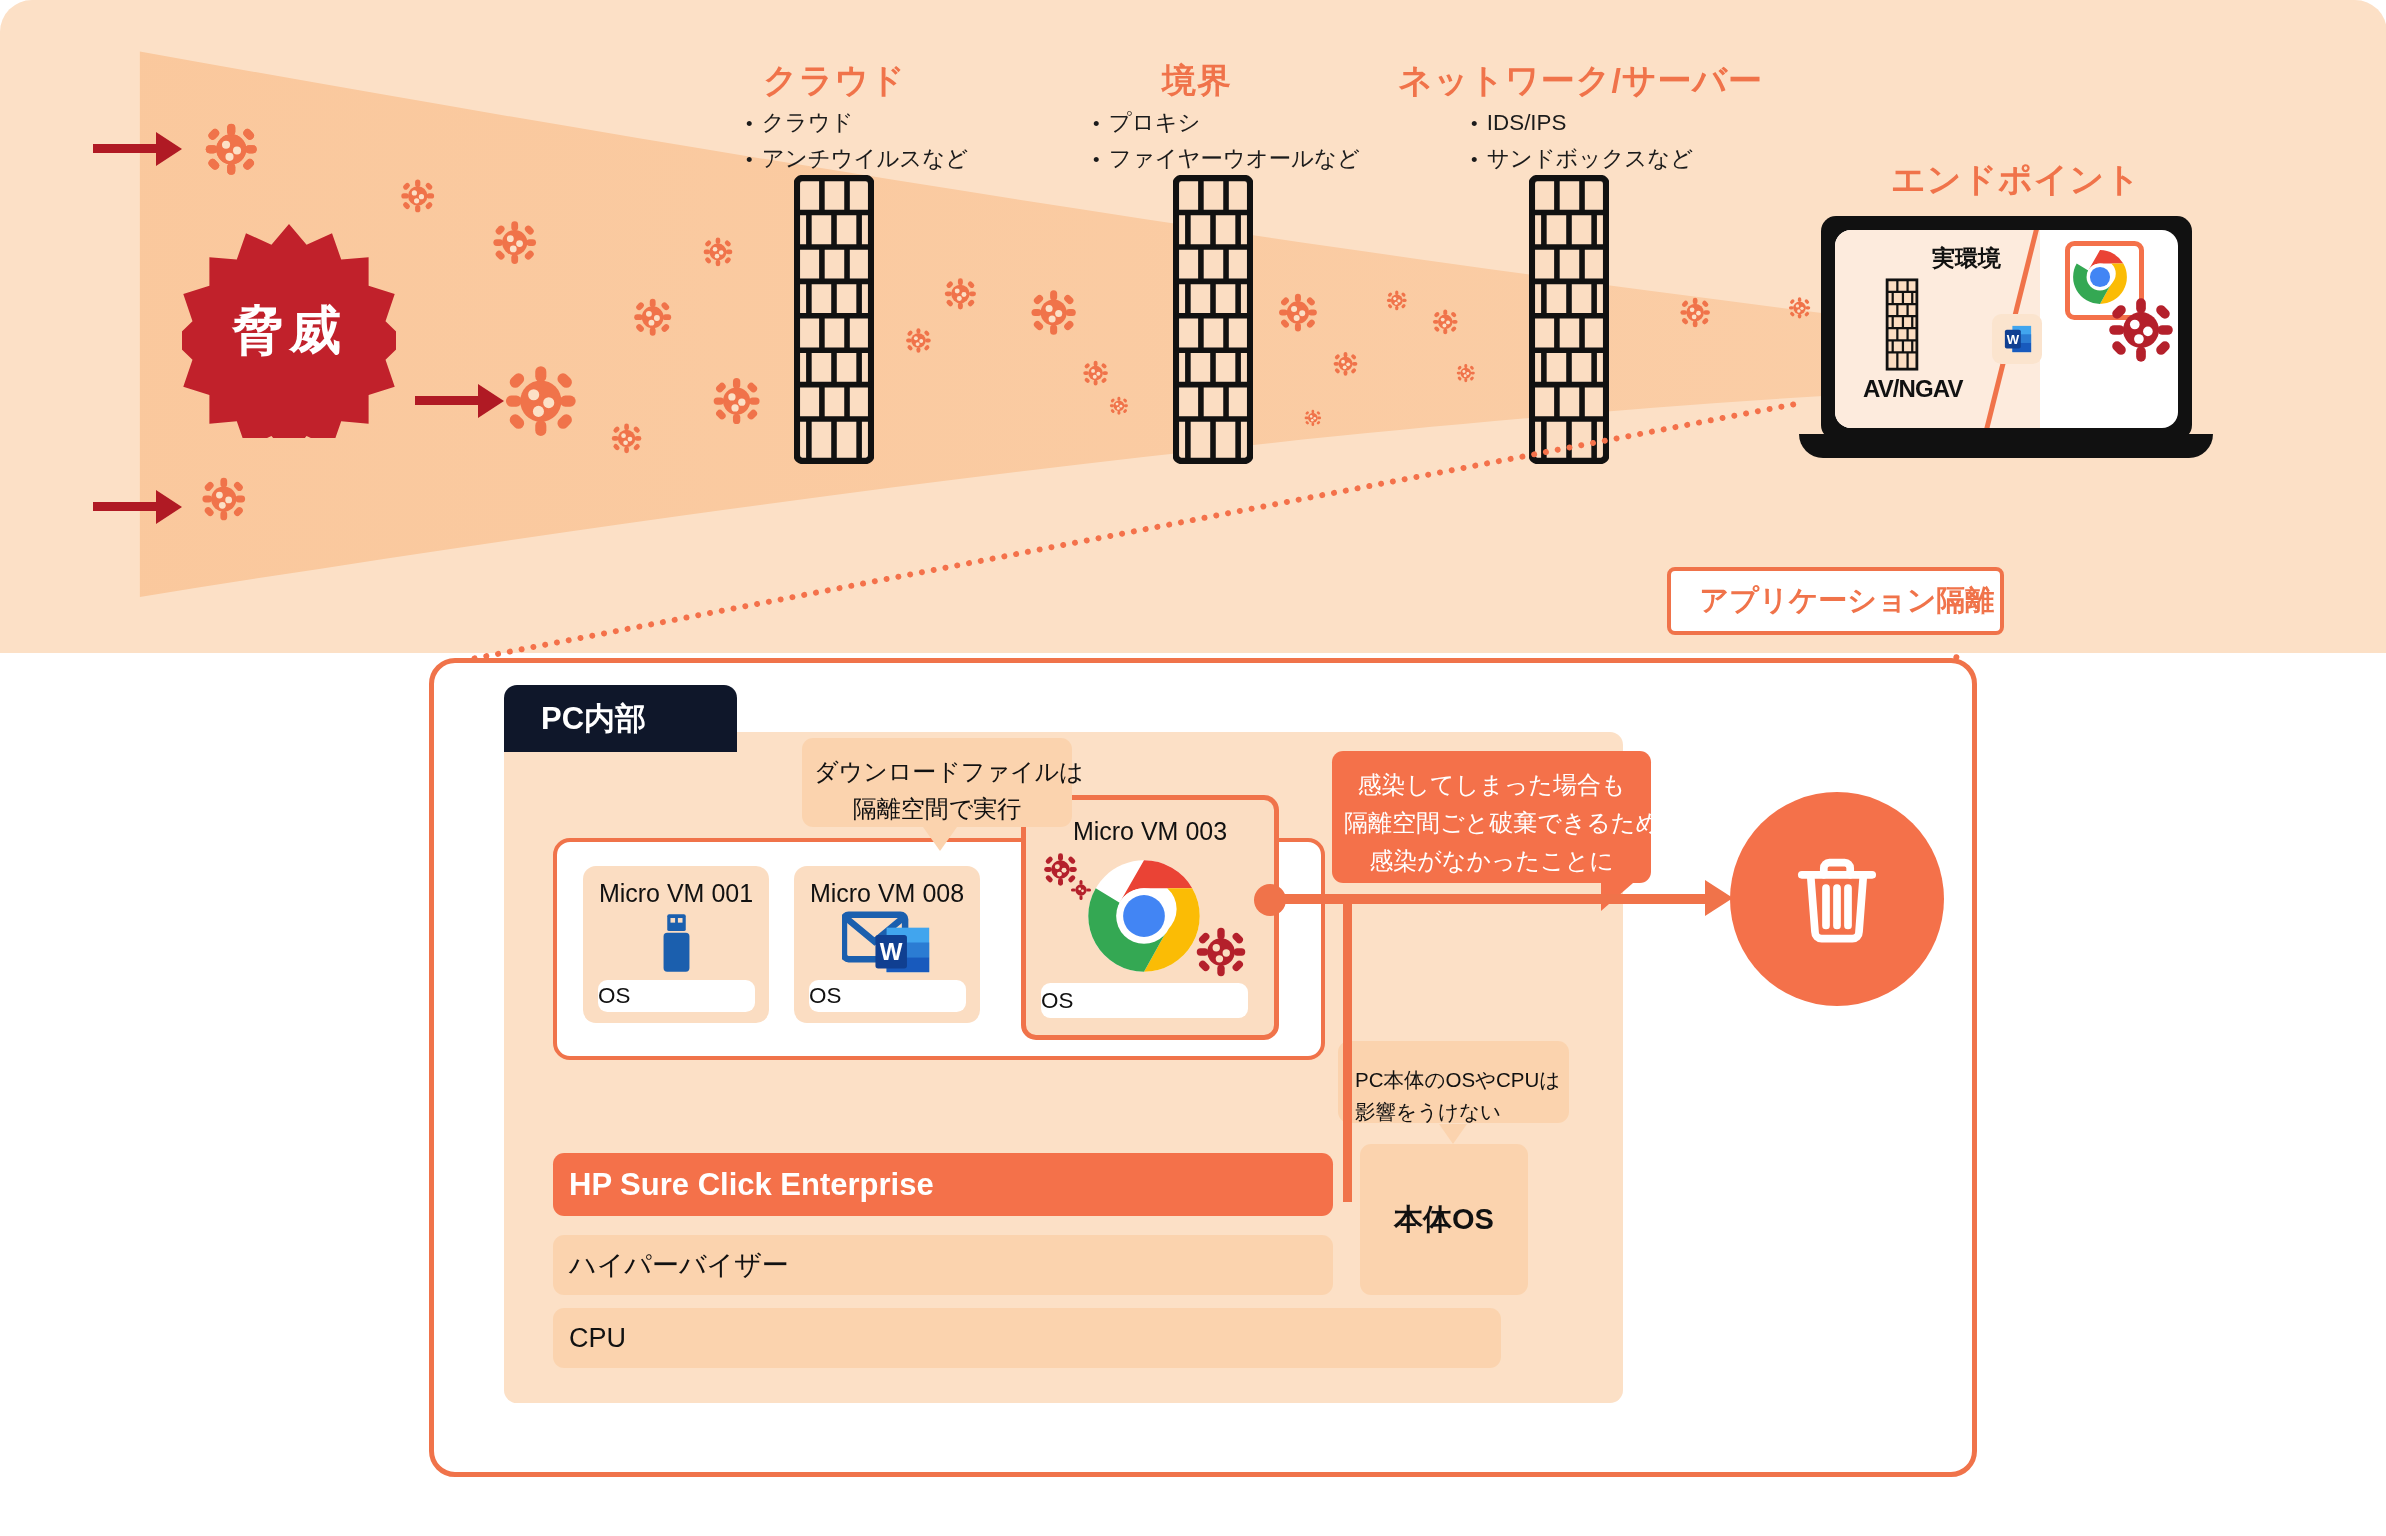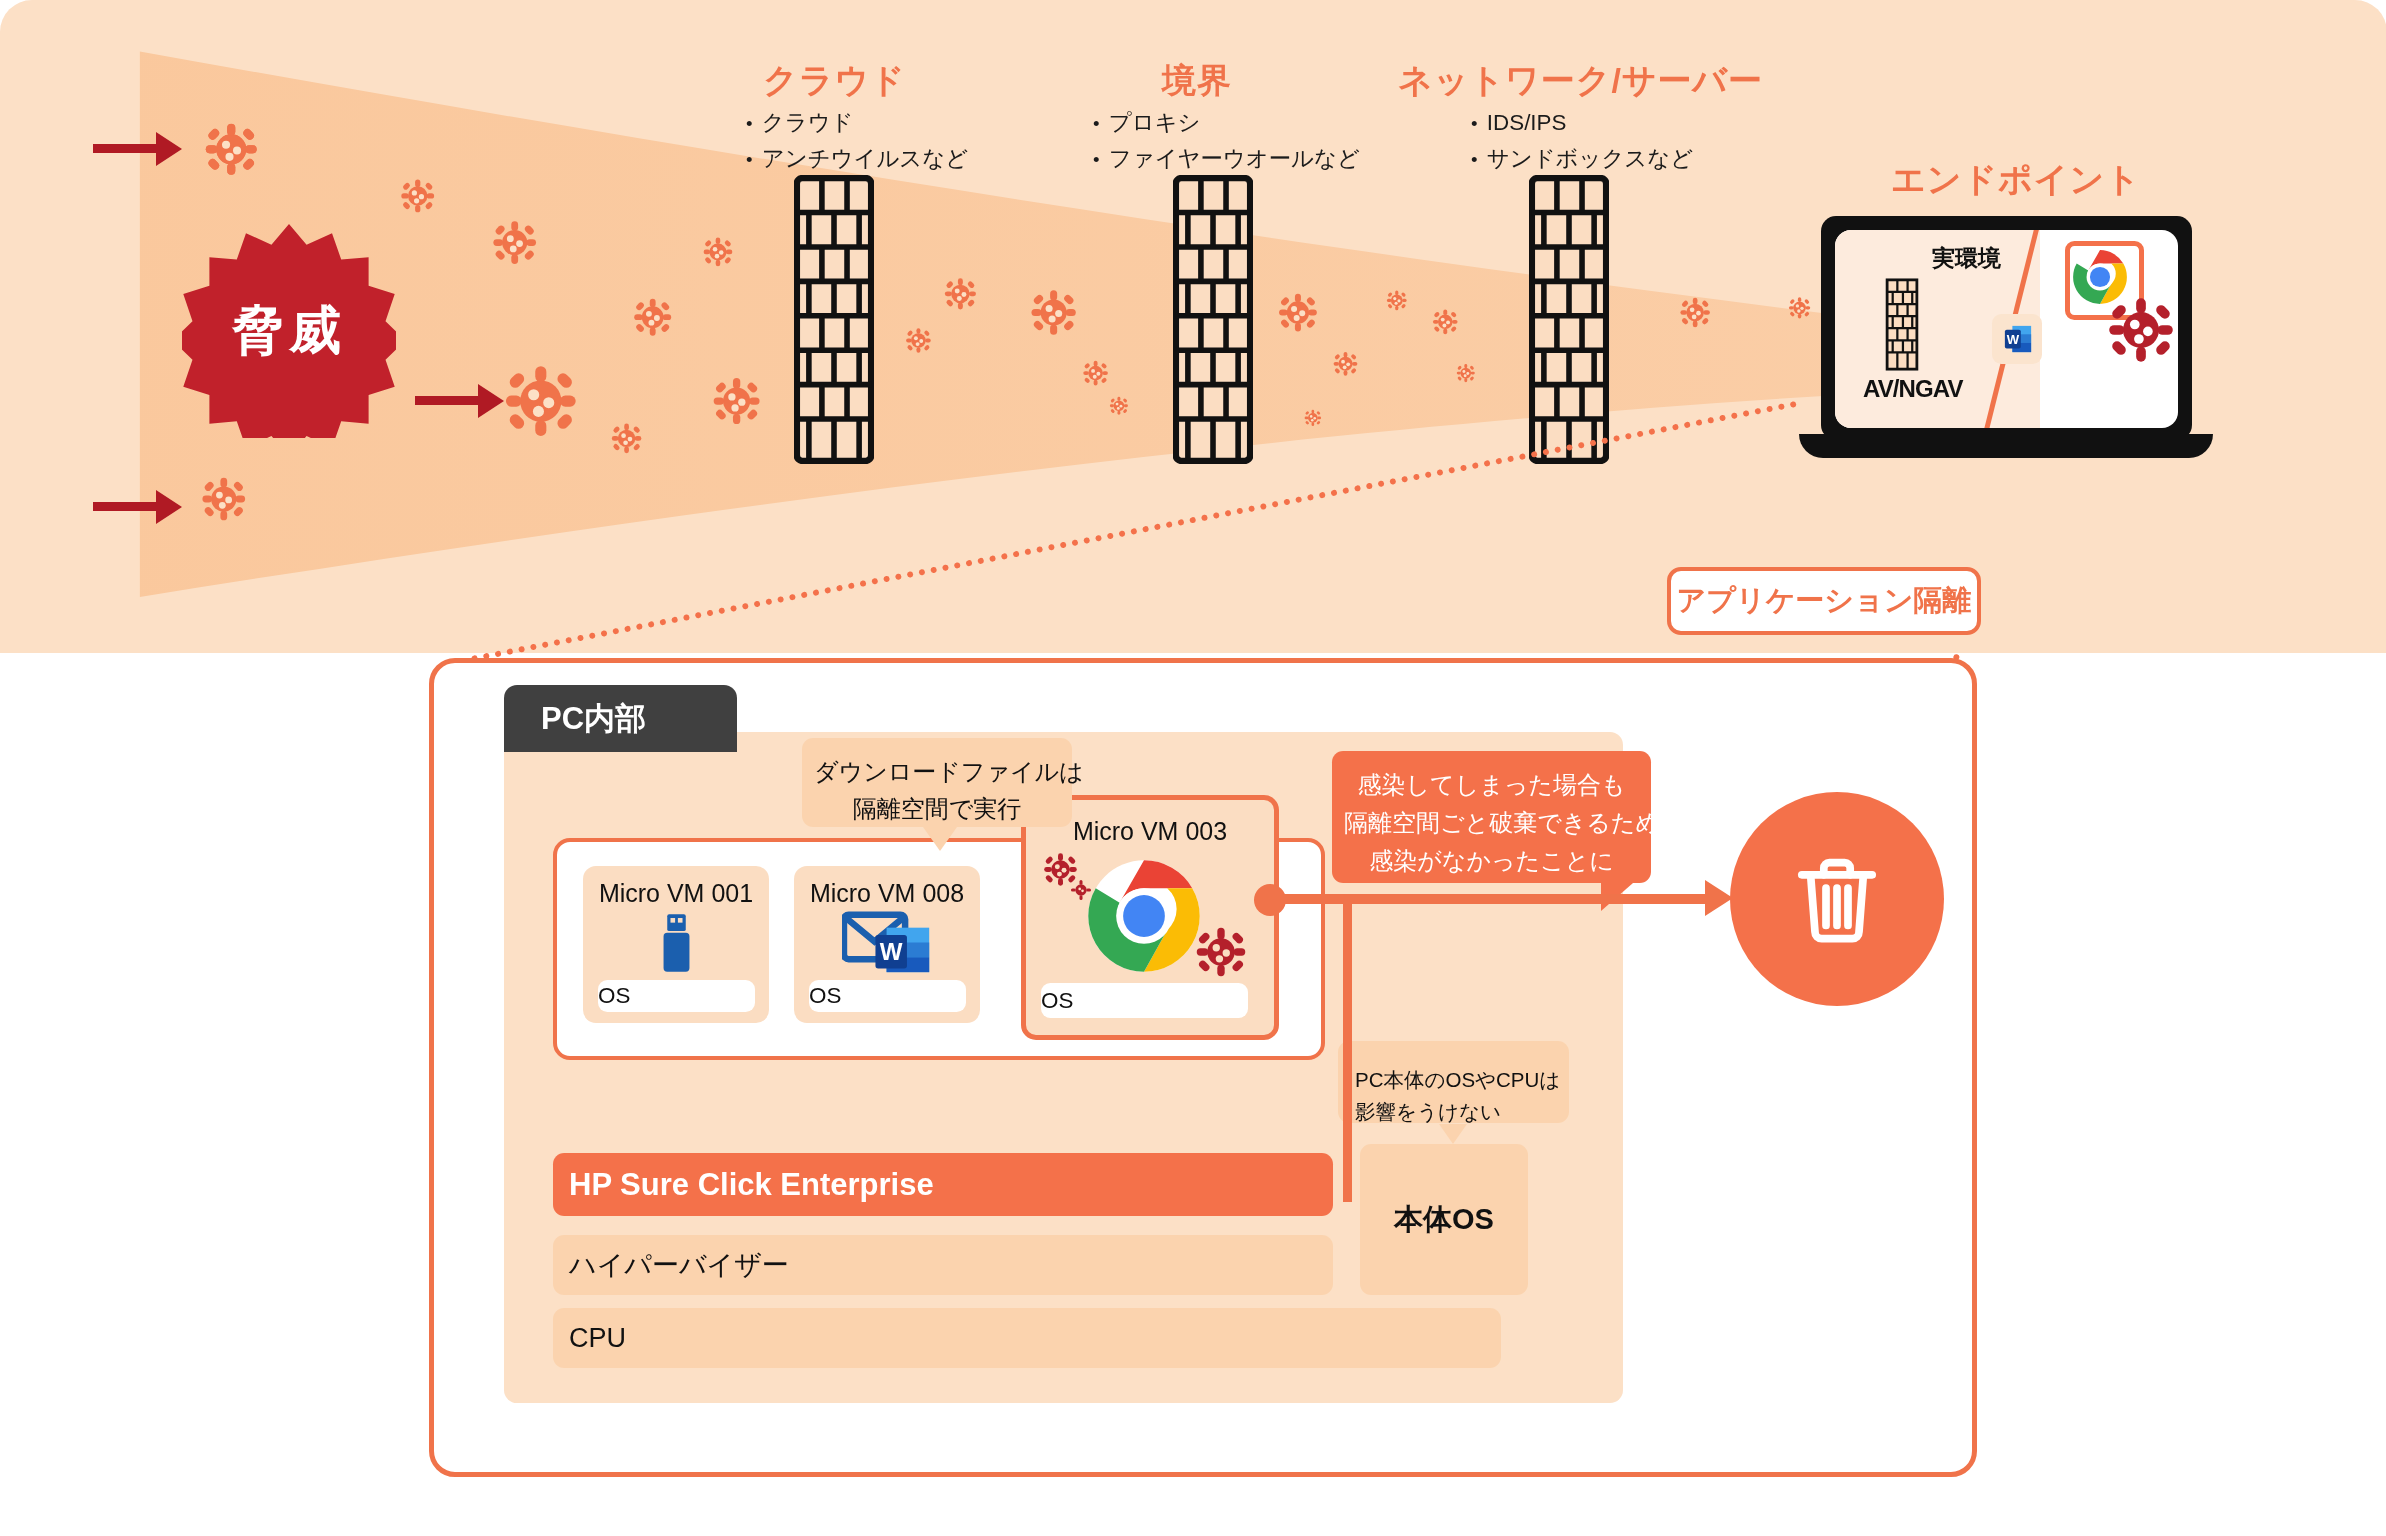--- a/index.html
+++ b/index.html
@@ -26,27 +26,27 @@
 
   
   .laptop-body{position:absolute;background:#111111;border-radius:15px;}
   .laptop-screen{position:absolute;background:#ffffff;overflow:hidden;border-radius:16px;}
   .screen-left{position:absolute;left:0;top:0;height:100%;background:#FDEBDD;}
   .screen-label{position:absolute;font-weight:bold;font-size:23px;color:#111;white-space:nowrap;}
   .diag-line{position:absolute;background:#F0734A;}
   .laptop-base{position:absolute;background:#111111;}
 
   
-  .badge-outline{position:absolute;background:#fff;border:4.7px solid #F0734A;border-radius:14px;display:flex;align-items:center;justify-content:center;}
+  .badge-outline{position:absolute;background:#fff;border:4.7px solid #F0734A;border-radius:8px;display:flex;align-items:center;justify-content:center;padding-left:23px;}
   .badge-outline span{color:#F0734A;font-weight:bold;font-size:29px;white-space:nowrap;}
 
   
   .card{position:absolute;background:#ffffff;border:5.6px solid #F0734A;border-radius:26px;}
   .inner-panel{position:absolute;background:#FCE0C6;border-radius:13px;}
-  .tab-label{position:absolute;background:#404040;border-radius:13px 13px 0 0;display:flex;align-items:center;padding-left:37px;}
+  .tab-label{position:absolute;background:#0f172a;border-radius:13px 13px 0 0;display:flex;align-items:center;padding-left:37px;}
   .tab-label span{color:#fff;font-weight:bold;font-size:31px;}
 
   .vm-group{position:absolute;background:#ffffff;border:4.7px solid #F0734A;border-radius:17px;}
   .vm-box{position:absolute;background:#FBDDC2;border-radius:13px;}
   .vm-box.highlight{background:#FBDDC2;border:5.6px solid #F0734A;border-radius:15px;}
   .vm-title{position:absolute;left:0;width:100%;text-align:center;font-size:25px;color:#111;}
   .os-chip{position:absolute;background:#ffffff;border-radius:9.3px;display:flex;align-items:center;justify-content:flex-start;}
   .os-chip span{font-size:22.4px;color:#111;}
 
   .bar{position:absolute;border-radius:11.2px;display:flex;align-items:center;padding-left:16px;}

